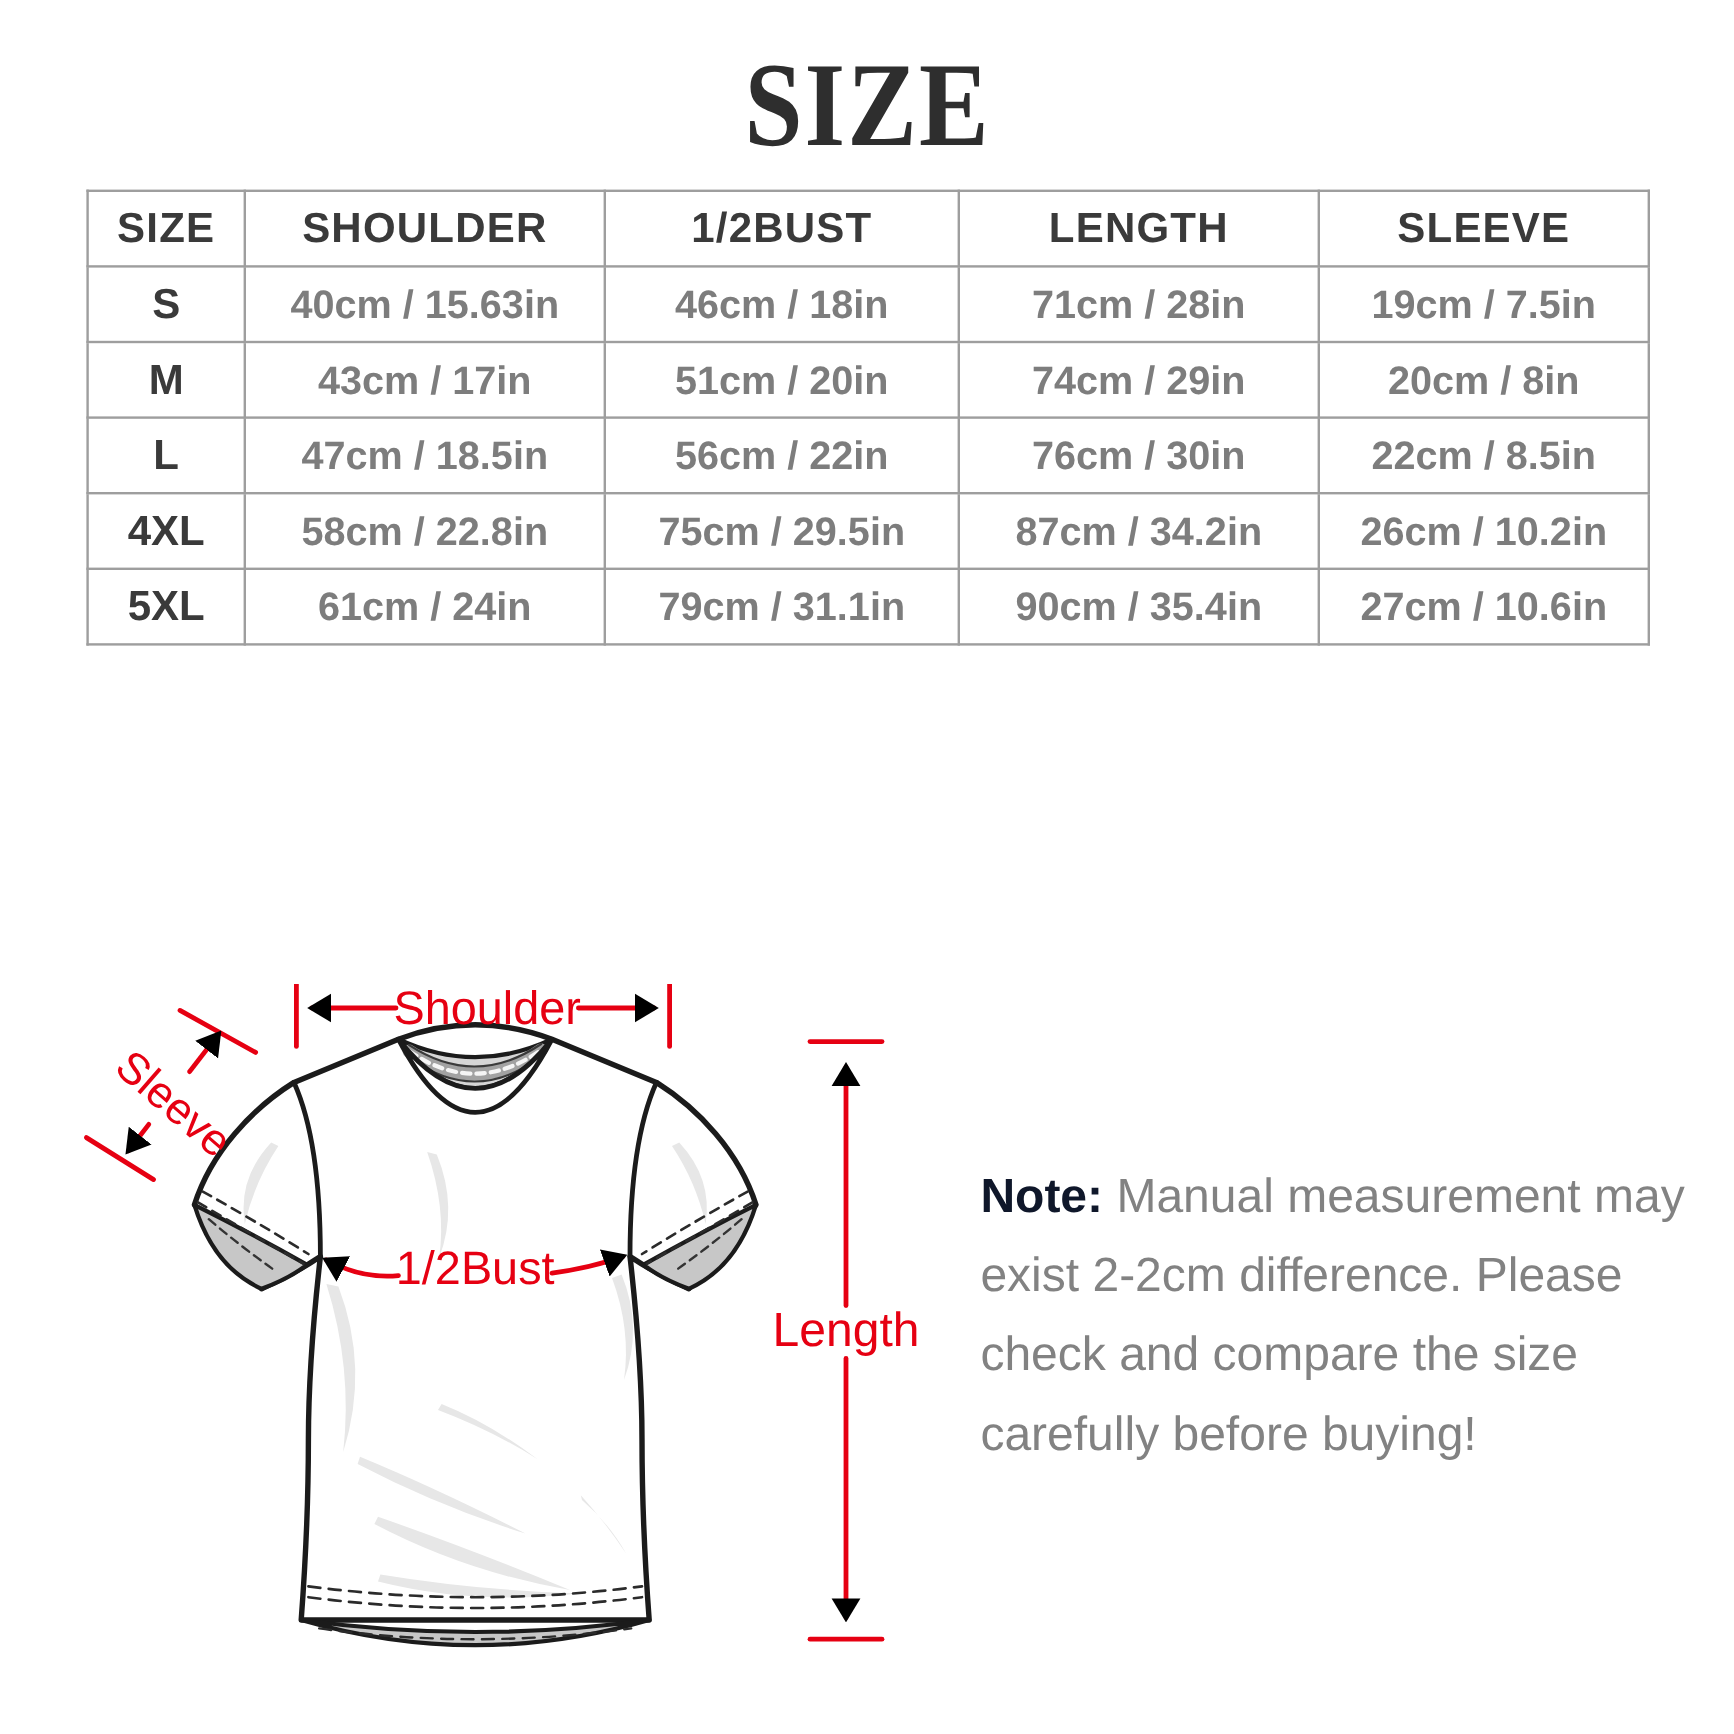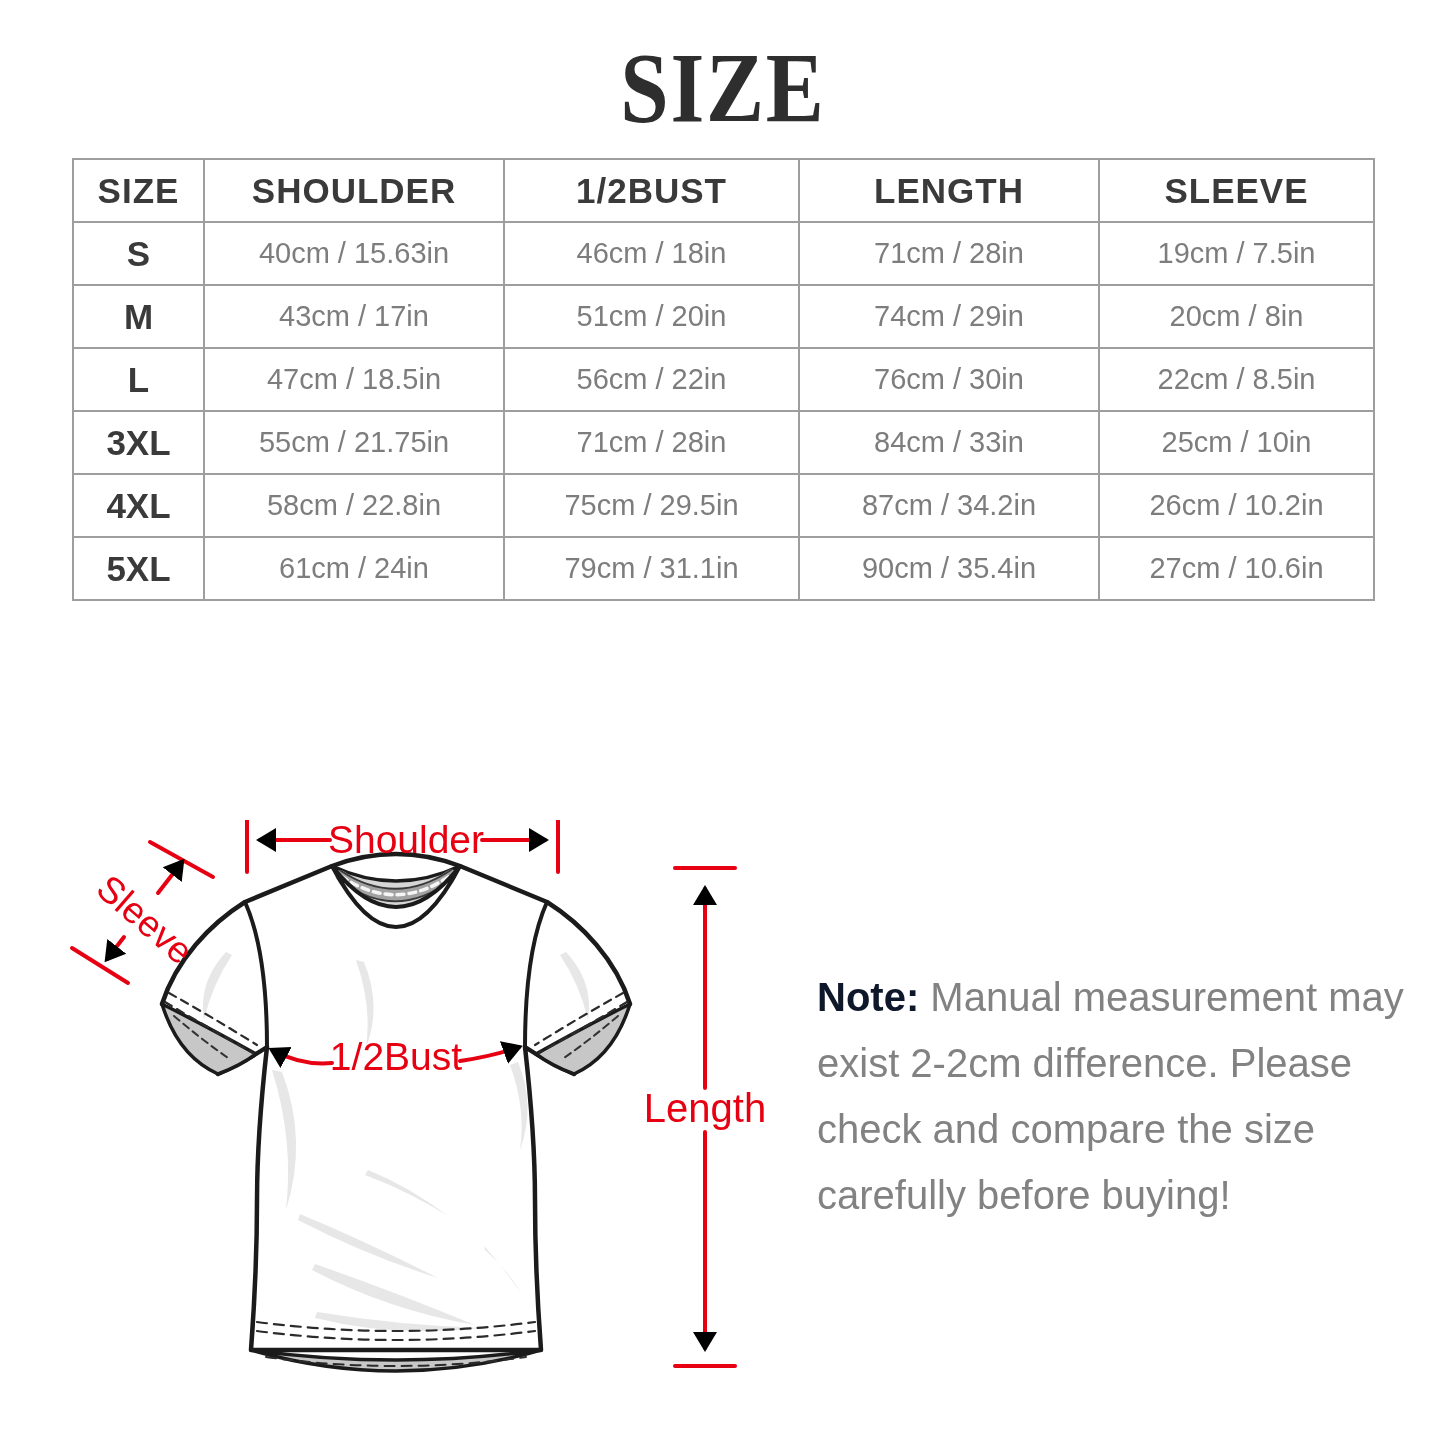--- a/index.html
+++ b/index.html
@@ -25,21 +25,21 @@
   .size-table col.c1 { width:300px; }
   .size-table col.c2 { width:295px; }
   .size-table col.c3 { width:300px; }
   .size-table col.c4 { width:275px; }
   .size-table th, .size-table td {
     border:2px solid var(--border); height:63px; text-align:center; vertical-align:middle;
     padding:0; white-space:nowrap;
   }
   .size-table th { font-size:35px; font-weight:bold; color:var(--dark); letter-spacing:1px; }
   .size-table td.size-cell { font-size:35px; font-weight:bold; color:var(--dark); }
-  .size-table td.val-cell { font-size:29px; font-weight:normal; color:var(--val); }
+  .size-table td.val-cell { font-size:33px; font-weight:bold; color:var(--val); }
   
   .diagram { position:absolute; left:60px; top:820px; }
   .diagram .red { color:var(--accent); }
   .diagram .red path, .diagram .red line { stroke:currentColor; fill:none; }
   .diagram text.red-label {
     fill:var(--accent); font-family:"Liberation Sans", sans-serif; font-weight:normal;
   }
   
   .note {
     position:absolute; left:817px; top:964px; width:600px;
@@ -89,27 +89,20 @@
           <td class="val-cell">20cm / 8in</td>
         </tr>
         <tr>
           <td class="size-cell">L</td>
           <td class="val-cell">47cm / 18.5in</td>
           <td class="val-cell">56cm / 22in</td>
           <td class="val-cell">76cm / 30in</td>
           <td class="val-cell">22cm / 8.5in</td>
         </tr>
         <tr>
-          <td class="size-cell">3XL</td>
-          <td class="val-cell">55cm / 21.75in</td>
-          <td class="val-cell">71cm / 28in</td>
-          <td class="val-cell">84cm / 33in</td>
-          <td class="val-cell">25cm / 10in</td>
-        </tr>
-        <tr>
           <td class="size-cell">4XL</td>
           <td class="val-cell">58cm / 22.8in</td>
           <td class="val-cell">75cm / 29.5in</td>
           <td class="val-cell">87cm / 34.2in</td>
           <td class="val-cell">26cm / 10.2in</td>
         </tr>
         <tr>
           <td class="size-cell">5XL</td>
           <td class="val-cell">61cm / 24in</td>
           <td class="val-cell">79cm / 31.1in</td>

